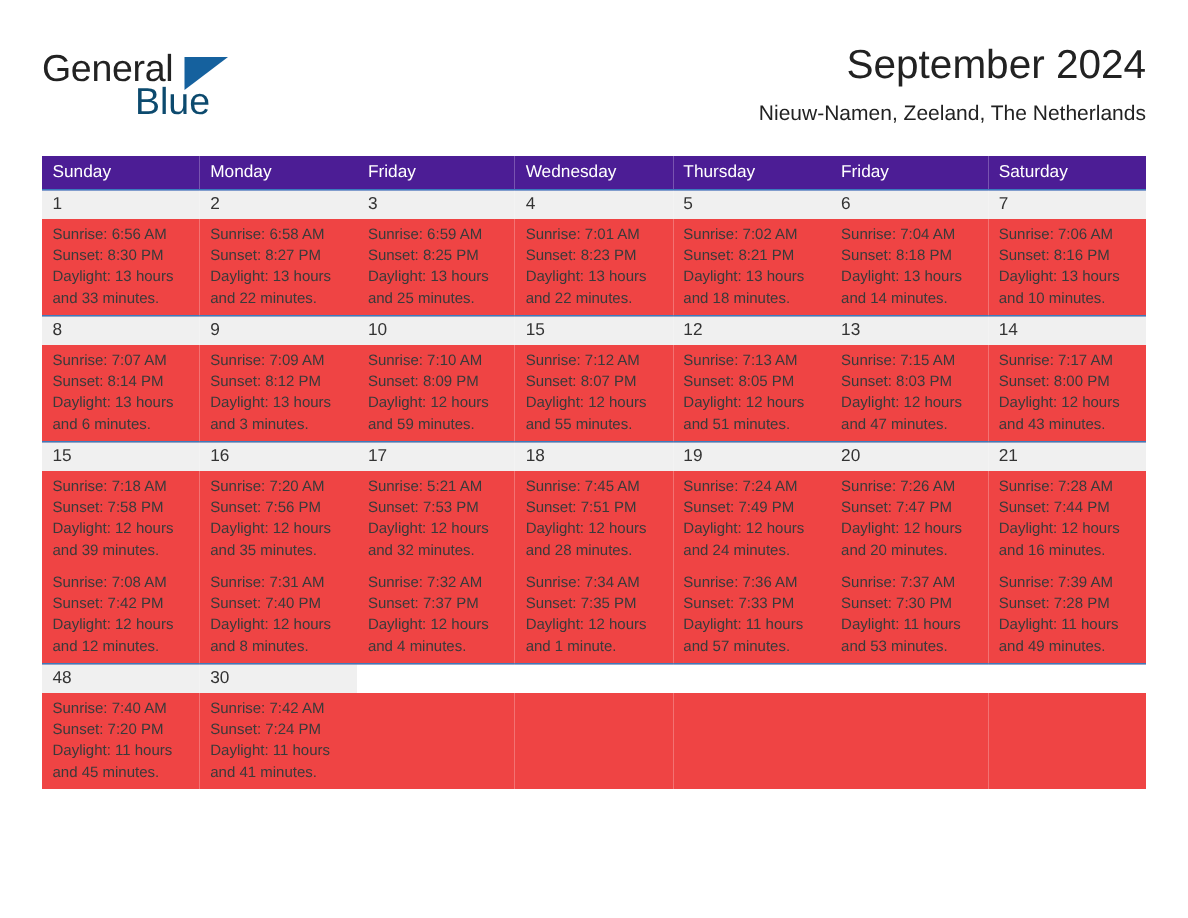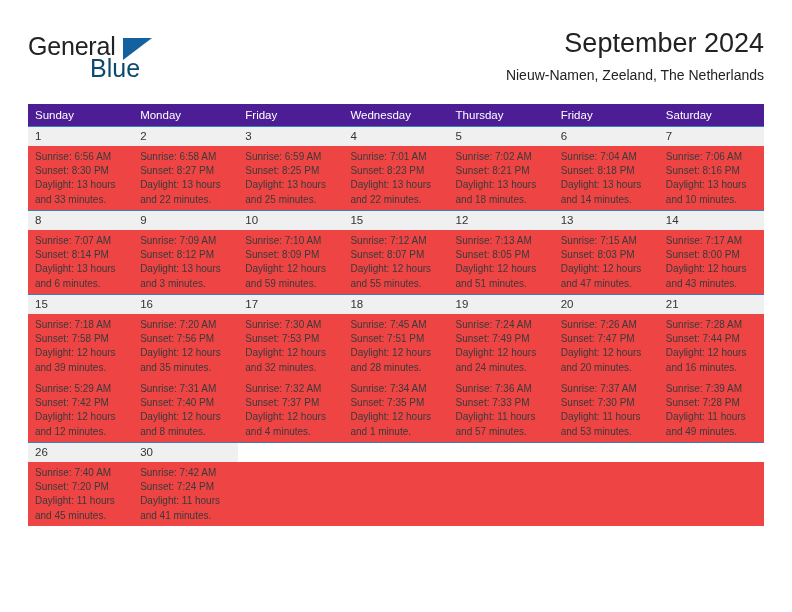--- a/index.html
+++ b/index.html
@@ -298,21 +298,21 @@
           <div class="line">Daylight: 12 hours</div>
           <div class="line">and 39 minutes.</div>
         </td>
         <td>
           <div class="line">Sunrise: 7:20 AM</div>
           <div class="line">Sunset: 7:56 PM</div>
           <div class="line">Daylight: 12 hours</div>
           <div class="line">and 35 minutes.</div>
         </td>
         <td>
-          <div class="line">Sunrise: 7:30 AM</div>
+          <div class="line">Sunrise: 5:21 AM</div>
           <div class="line">Sunset: 7:53 PM</div>
           <div class="line">Daylight: 12 hours</div>
           <div class="line">and 32 minutes.</div>
         </td>
         <td>
           <div class="line">Sunrise: 7:45 AM</div>
           <div class="line">Sunset: 7:51 PM</div>
           <div class="line">Daylight: 12 hours</div>
           <div class="line">and 28 minutes.</div>
         </td>
@@ -331,21 +331,21 @@
         <td>
           <div class="line">Sunrise: 7:28 AM</div>
           <div class="line">Sunset: 7:44 PM</div>
           <div class="line">Daylight: 12 hours</div>
           <div class="line">and 16 minutes.</div>
         </td>
       </tr>
 
       <tr class="detail-row">
         <td>
-          <div class="line">Sunrise: 5:29 AM</div>
+          <div class="line">Sunrise: 7:08 AM</div>
           <div class="line">Sunset: 7:42 PM</div>
           <div class="line">Daylight: 12 hours</div>
           <div class="line">and 12 minutes.</div>
         </td>
         <td>
           <div class="line">Sunrise: 7:31 AM</div>
           <div class="line">Sunset: 7:40 PM</div>
           <div class="line">Daylight: 12 hours</div>
           <div class="line">and 8 minutes.</div>
         </td>
@@ -375,21 +375,21 @@
         </td>
         <td>
           <div class="line">Sunrise: 7:39 AM</div>
           <div class="line">Sunset: 7:28 PM</div>
           <div class="line">Daylight: 11 hours</div>
           <div class="line">and 49 minutes.</div>
         </td>
       </tr>
 
       <tr class="daynum-row">
-        <td>26</td>
+        <td>48</td>
         <td>30</td>
         <td class="empty"></td>
         <td class="empty"></td>
         <td class="empty"></td>
         <td class="empty"></td>
         <td class="empty"></td>
       </tr>
       <tr class="detail-row">
         <td>
           <div class="line">Sunrise: 7:40 AM</div>

